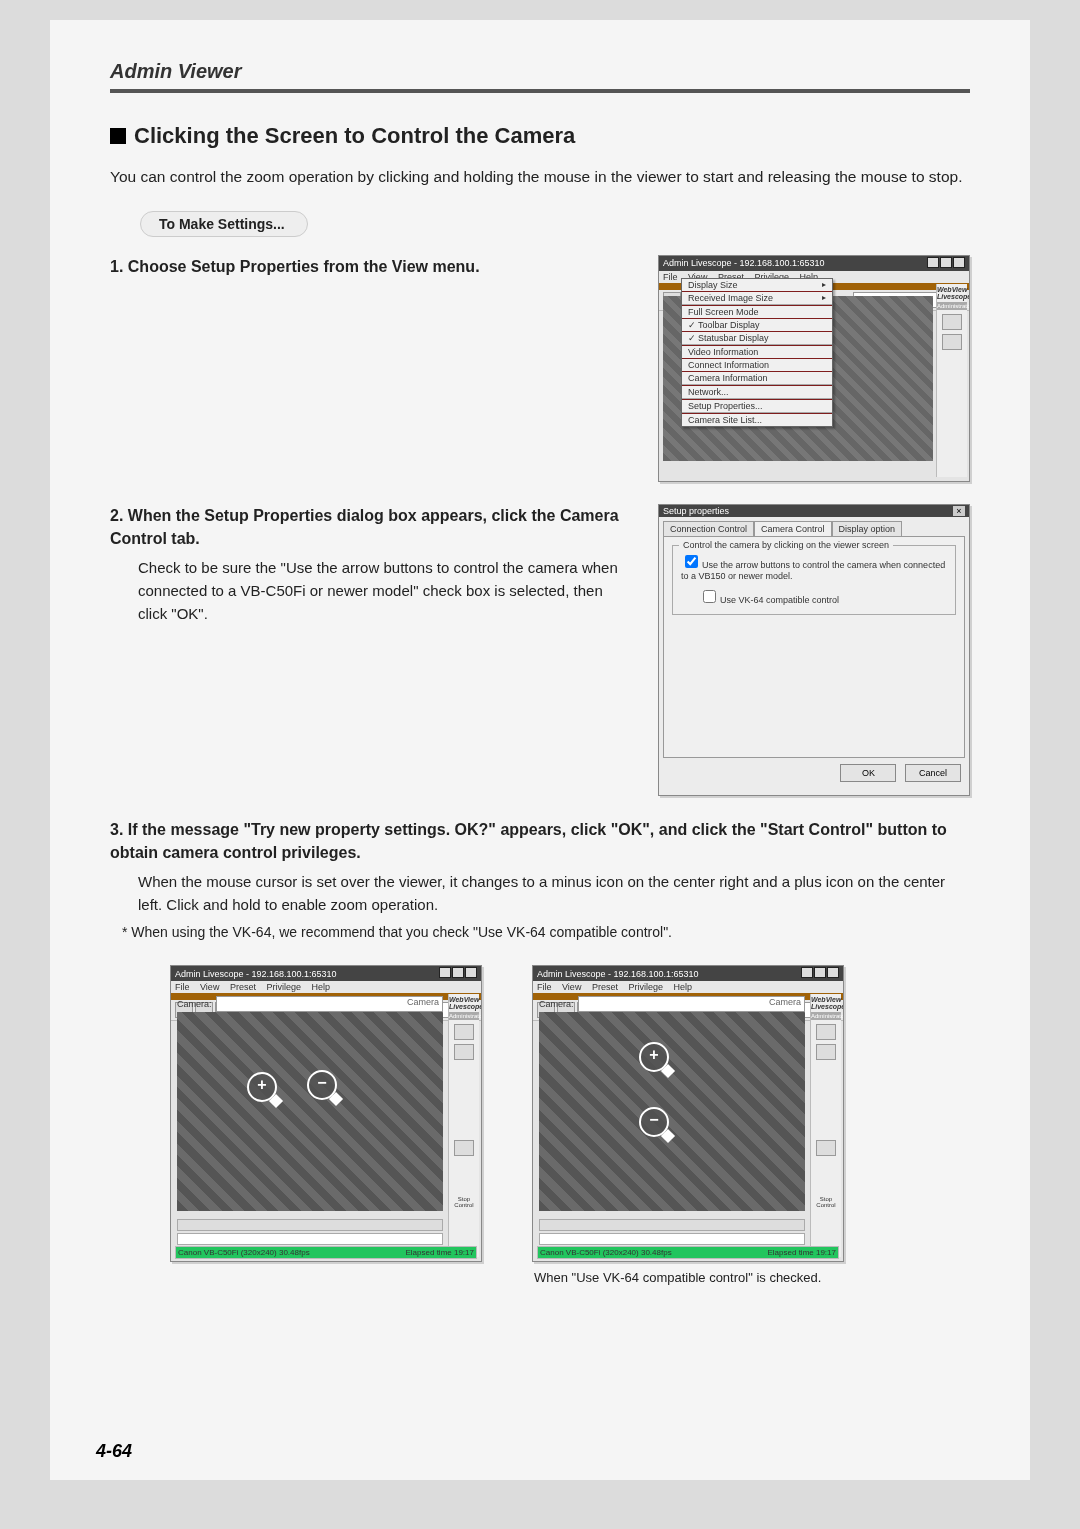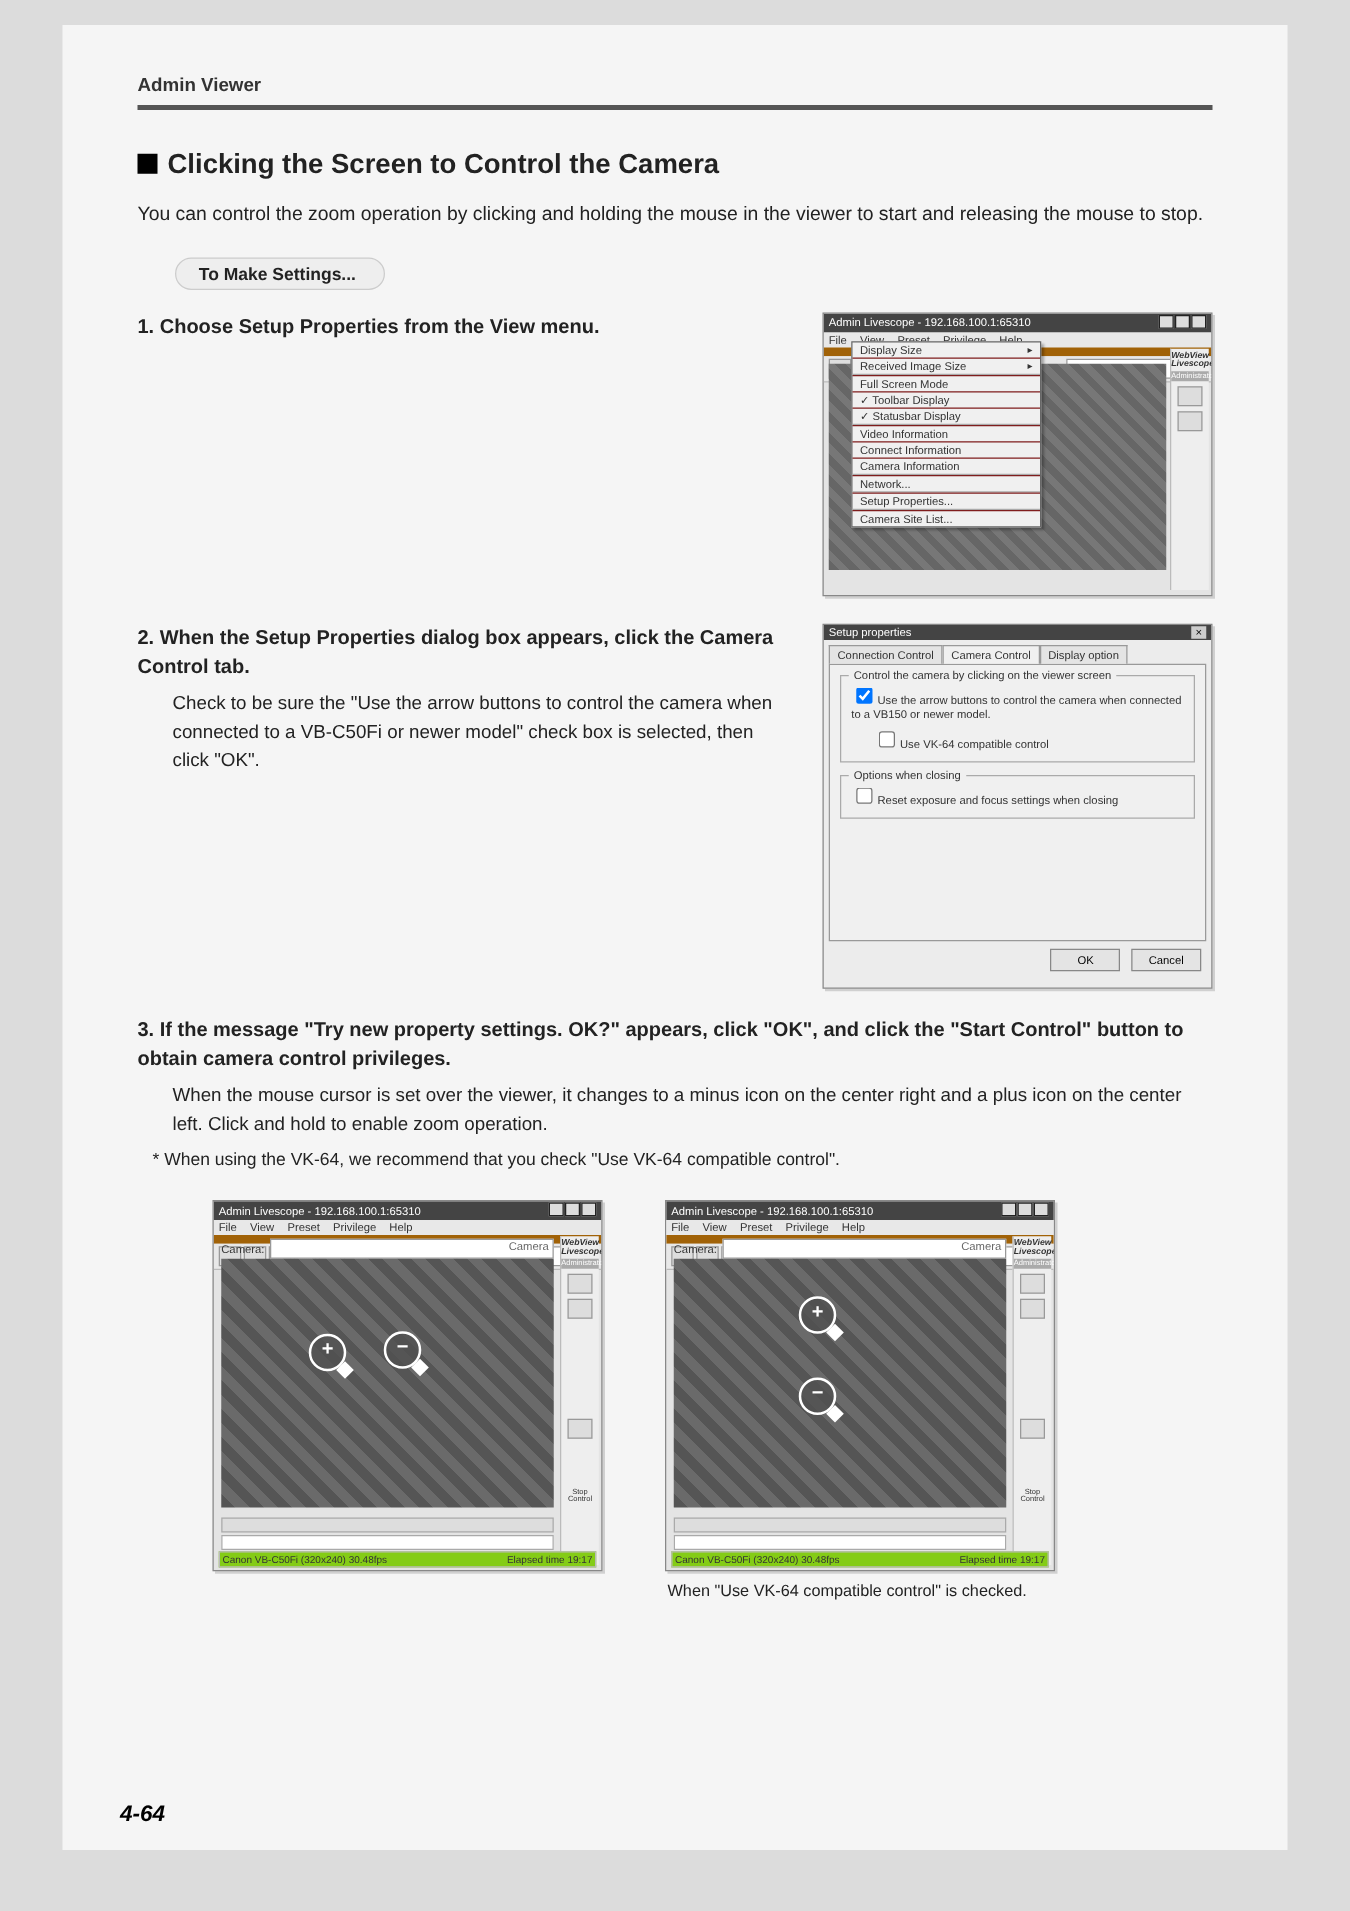--- a/index.html
+++ b/index.html
@@ -17,22 +17,23 @@
     padding: 40px 60px 30px 60px;
     box-sizing: border-box;
     position: relative;
   }
   .header-bar {
     border-bottom: 4px solid #555;
     padding-bottom: 6px;
     margin-bottom: 30px;
   }
   .header-title {
+    font-style: italic;
     font-weight: bold;
-    font-size: 15px;
+    font-size: 20px;
     color: #333;
   }
   .section-title {
     font-size: 22px;
     font-weight: bold;
     margin: 0 0 14px 0;
   }
   .section-title .square {
     display: inline-block;
     width: 16px;
@@ -266,21 +267,21 @@
     position:absolute;
     width:10px; height:10px;
     background:#fff;
     transform: rotate(45deg);
   }
   .statusbar {
     position:absolute;
     bottom:2px; left:4px; right:4px;
     font-size:8px;
     display:flex; justify-content:space-between;
-    background:#84cc16;
+    background:#22c55e;
     border:1px solid #bbb;
     padding:1px 2px;
   }
   .cam-row {
     position:absolute;
     top:30px; left:6px; right:38px;
     display:flex; align-items:center;
     font-size:9px;
     gap:4px;
     text-align:right;
@@ -406,24 +407,20 @@
         <div class="tab">Connection Control</div>
         <div class="tab active">Camera Control</div>
         <div class="tab">Display option</div>
       </div>
       <div class="tabpage">
         <div class="group">
           <span class="gtitle">Control the camera by clicking on the viewer screen</span>
           <div><input type="checkbox" class="chk" checked="" style=""><span>Use the arrow buttons to control the camera when connected to a VB150 or newer model.</span></div>
           <div style="margin-left:18px; margin-top:6px;"><input type="checkbox" class="chk" style=""><span>Use VK-64 compatible control</span></div>
         </div>
-        <div class="group">
-          <span class="gtitle">Options when closing</span>
-          <div><input type="checkbox" class="chk" style=""><span>Reset exposure and focus settings when closing</span></div>
-        </div>
       </div>
       <div class="dlg-btns">
         <button>OK</button>
         <button>Cancel</button>
       </div>
     </div>
   </div>
 
   
   <div class="step-row">

